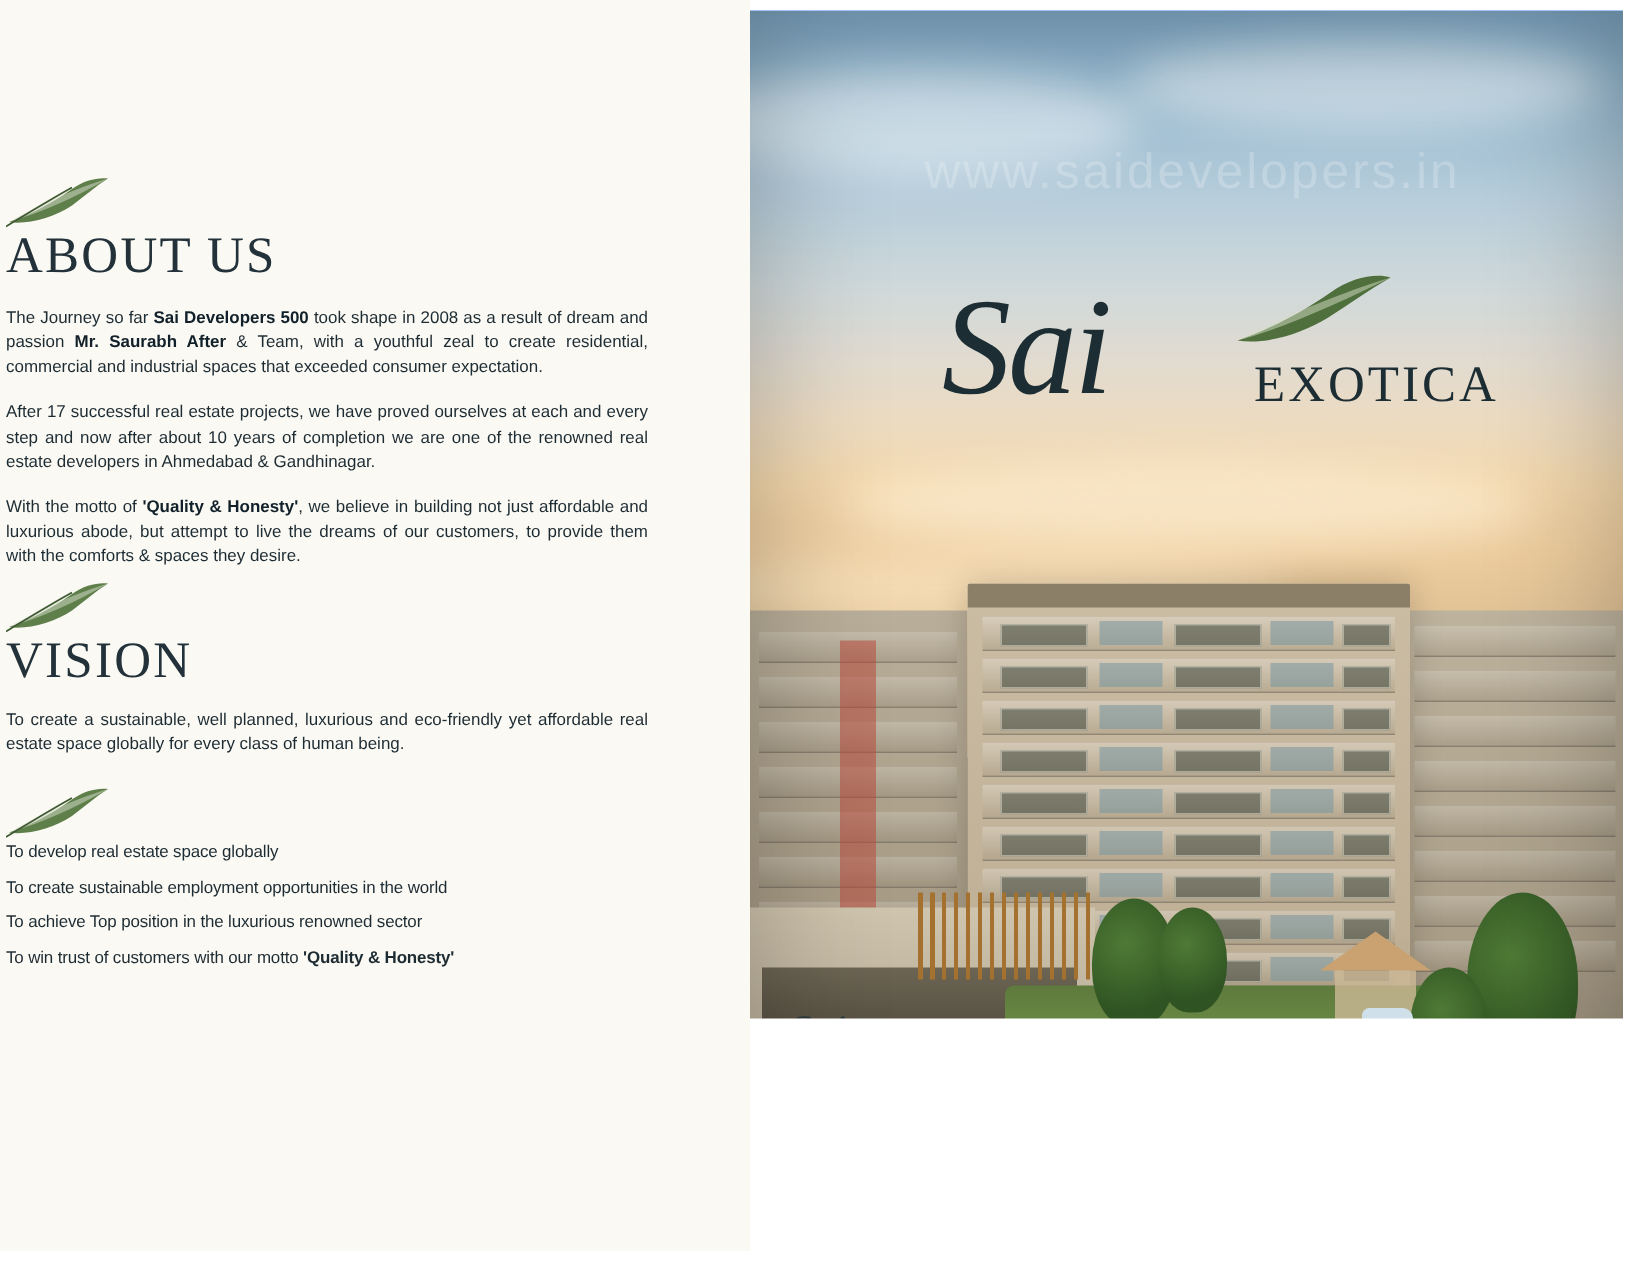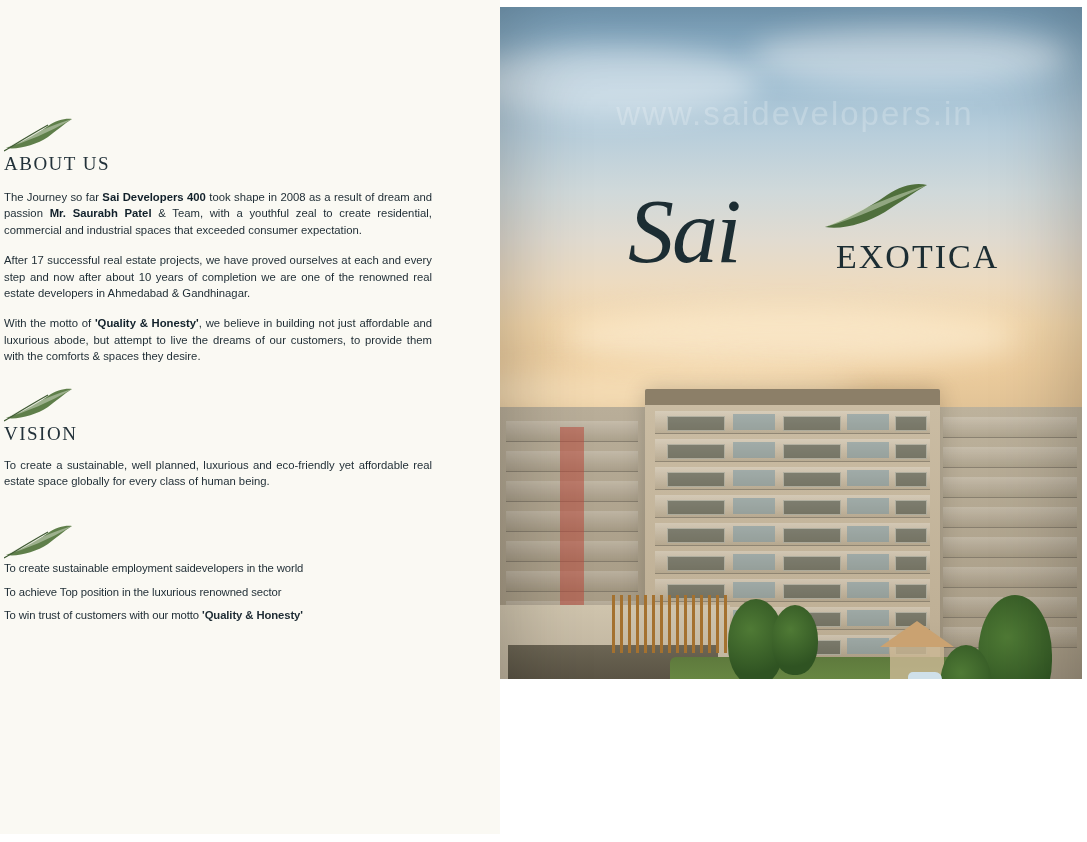--- a/index.html
+++ b/index.html
@@ -35,21 +35,21 @@
   }
   .leaf-mark {
     width: 70px;
     height: 34px;
     position: relative;
     margin-bottom: 2px;
   }
   .leaf-mark svg { display: block; }
   .sec-title {
     font-family: "Liberation Serif", serif;
-    font-size: 19px;
+    font-size: 34px;
     letter-spacing: 1.5px;
     color: #23323a;
     font-weight: 400;
     line-height: 1;
     margin: 0 0 16px 0;
   }
   .para {
     font-size: 11.3px;
     line-height: 16.4px;
     color: #1d2b33;
@@ -331,21 +331,21 @@
     <div id="about-block" class="section">
       <div class="leaf-mark">
         <svg width="70" height="34" viewBox="0 0 70 34">
           <path d="M2 30 C 14 26, 30 18, 44 8 C 52 2, 62 0, 68 1 C 60 6, 52 13, 44 19 C 32 27, 14 32, 2 30 Z" fill="#5f7f4a"></path>
           <path d="M2 30 C 16 22, 34 12, 68 1 C 46 14, 22 24, 2 30 Z" fill="#cfd9c4" opacity="0.55"></path>
           <path d="M0 33 C 10 27, 26 17, 44 7" stroke="#3f5a33" stroke-width="1.2" fill="none"></path>
         </svg>
       </div>
       <h2 class="sec-title">ABOUT US</h2>
       <div>
-          <p class="para">The Journey so far <b>Sai Developers 400</b> took shape in 2008 as a result of dream and passion <b>Mr. Saurabh Patel</b> &amp; Team, with a youthful zeal to create residential, commercial and industrial spaces that exceeded consumer expectation.</p>
+          <p class="para">The Journey so far <b>Sai Developers 500</b> took shape in 2008 as a result of dream and passion <b>Mr. Saurabh After</b> &amp; Team, with a youthful zeal to create residential, commercial and industrial spaces that exceeded consumer expectation.</p>
           <p class="para">After 17 successful real estate projects, we have proved ourselves at each and every step and now after about 10 years of completion we are one of the renowned real estate developers in Ahmedabad &amp; Gandhinagar.</p>
           <p class="para">With the motto of <b>'Quality &amp; Honesty'</b>, we believe in building not just affordable and luxurious abode, but attempt to live the dreams of our customers, to provide them with the comforts &amp; spaces they desire.</p>
         </div>
     </div>
 
     <div id="vision-block" class="section">
       <div class="leaf-mark">
         <svg width="70" height="34" viewBox="0 0 70 34">
           <path d="M2 30 C 14 26, 30 18, 44 8 C 52 2, 62 0, 68 1 C 60 6, 52 13, 44 19 C 32 27, 14 32, 2 30 Z" fill="#5f7f4a"></path>
           <path d="M2 30 C 16 22, 34 12, 68 1 C 46 14, 22 24, 2 30 Z" fill="#cfd9c4" opacity="0.55"></path>
@@ -360,21 +360,22 @@
 
     <div id="mission-block" class="section">
       <div class="leaf-mark">
         <svg width="70" height="34" viewBox="0 0 70 34">
           <path d="M2 30 C 14 26, 30 18, 44 8 C 52 2, 62 0, 68 1 C 60 6, 52 13, 44 19 C 32 27, 14 32, 2 30 Z" fill="#5f7f4a"></path>
           <path d="M2 30 C 16 22, 34 12, 68 1 C 46 14, 22 24, 2 30 Z" fill="#cfd9c4" opacity="0.55"></path>
           <path d="M0 33 C 10 27, 26 17, 44 7" stroke="#3f5a33" stroke-width="1.2" fill="none"></path>
         </svg>
       </div>
       <ul class="mission-list">
-          <li>To create sustainable employment saidevelopers in the world</li>
+          <li>To develop real estate space globally</li>
+          <li>To create sustainable employment opportunities in the world</li>
           <li>To achieve Top position in the luxurious renowned sector</li>
           <li>To win trust of customers with our motto <b>'Quality &amp; Honesty'</b></li>
         </ul>
     </div>
 
     <div class="left-bottom-strip"></div>
   </div>
 
   <div class="panel-divider"></div>
 

